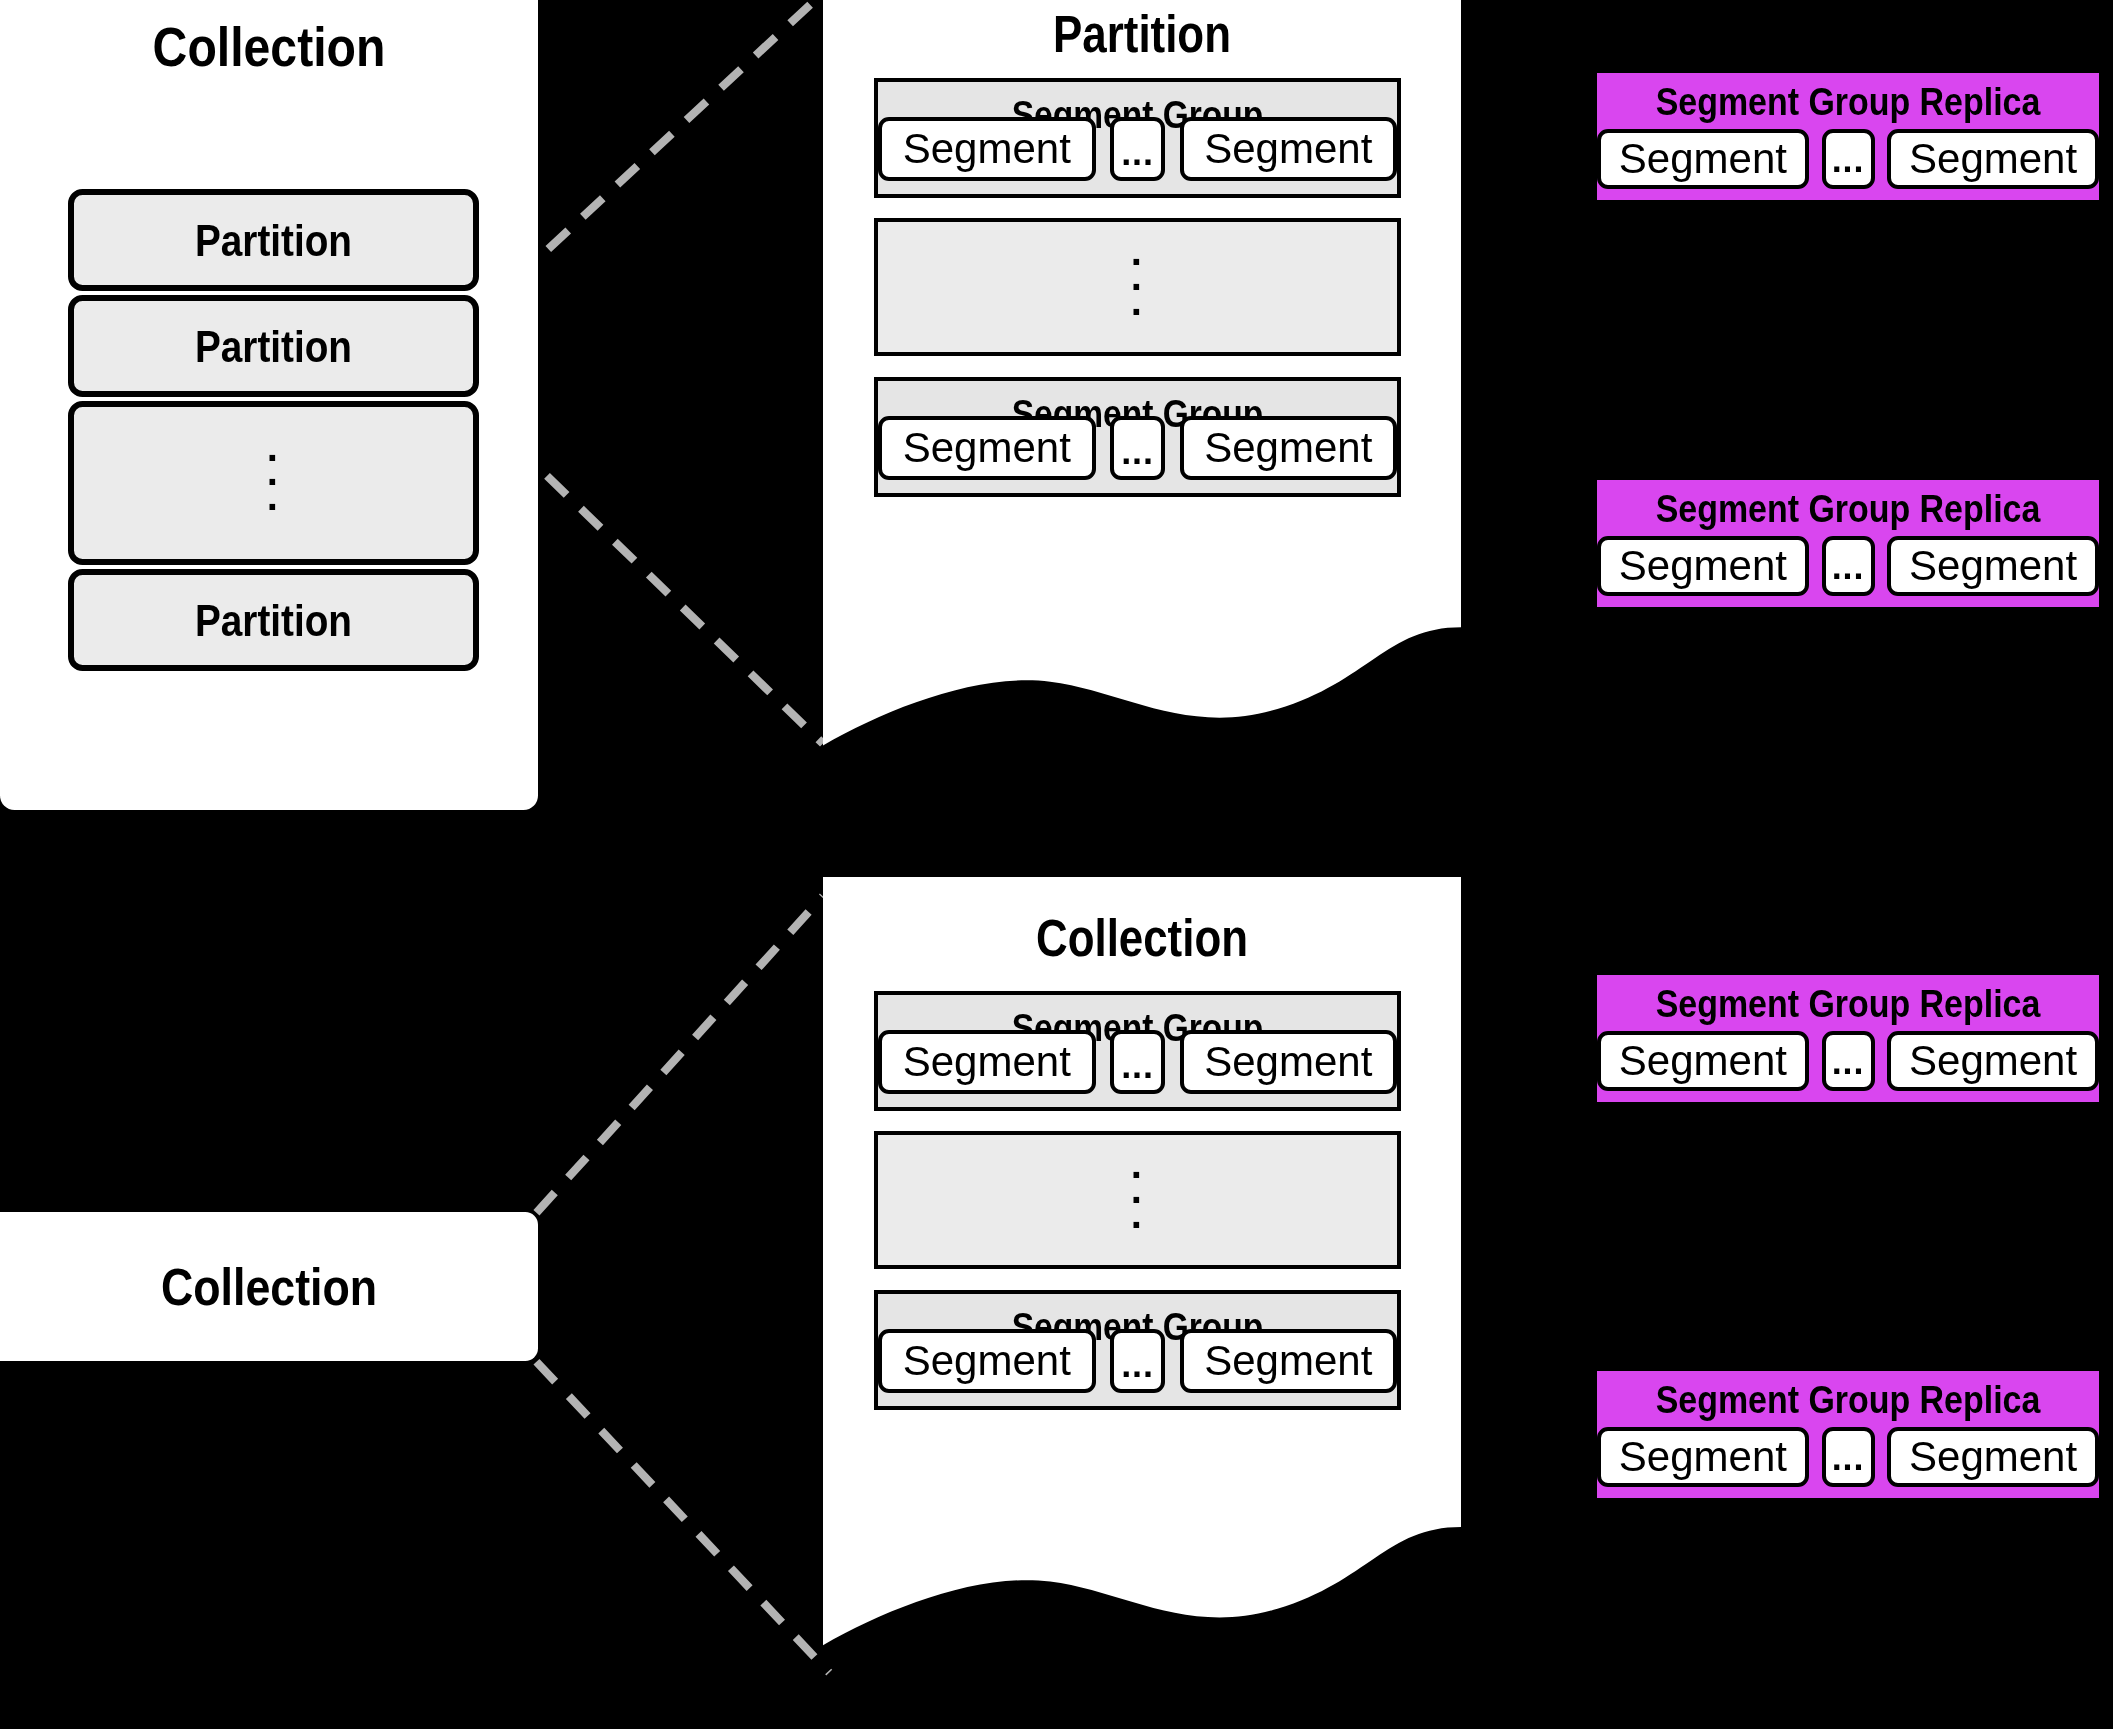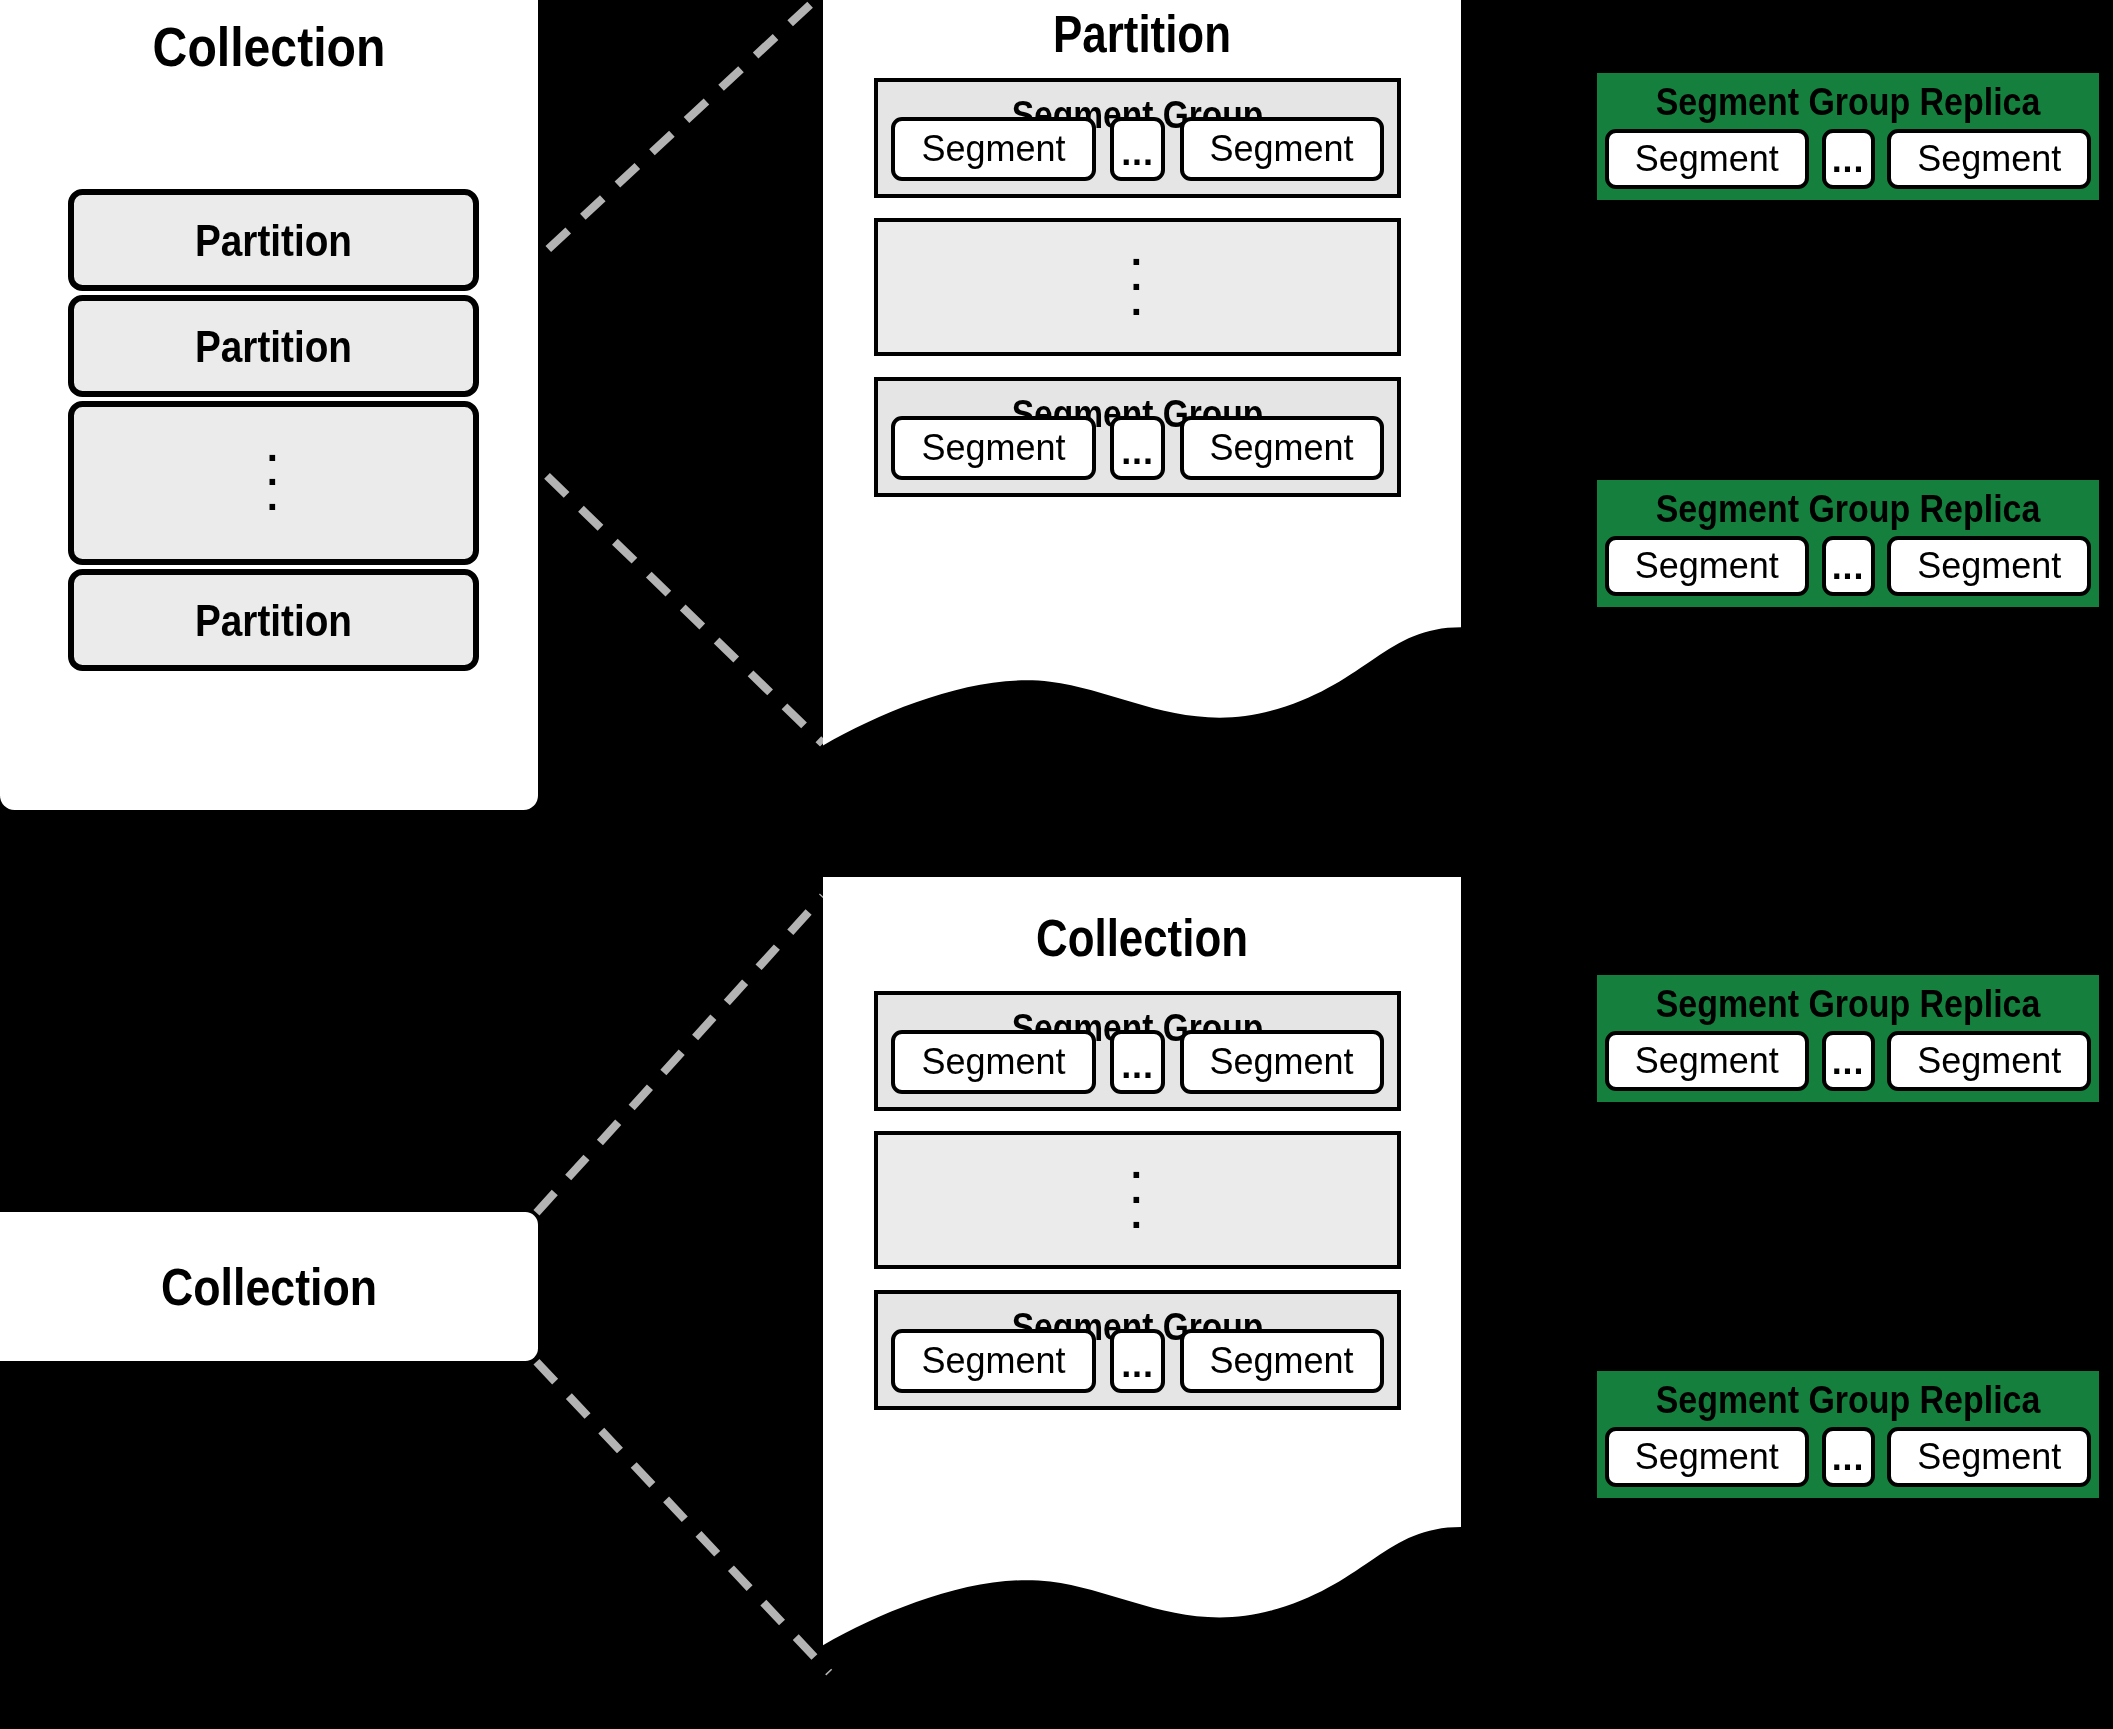--- a/index.html
+++ b/index.html
@@ -186,21 +186,21 @@
   .segment-box {
     background: #ffffff;
     border: 4.5px solid #000000;
     border-radius: 11px;
     box-sizing: border-box;
     height: 64px;
     min-width: 182px;
     display: flex;
     align-items: center;
     justify-content: center;
-    font-size: 36px;
+    font-size: 42px;
     color: #000;
     font-weight: 400;
     white-space: nowrap;
     padding: 0 26px;
   }
   .segment-box.ellipsis {
     min-width: 55px;
     width: 55px;
     padding: 0;
     font-weight: 700;
@@ -223,21 +223,21 @@
   #pp-sg-2      { left: 51px; top: 386px; width: 527px; height: 120px; }
 
   
   #cp-sg-1      { left: 51px; top: 114px; width: 527px; height: 120px; }
   #cp-spacer    { left: 51px; top: 254px; width: 527px; height: 138px; }
   #cp-sg-2      { left: 51px; top: 413px; width: 527px; height: 120px; }
 
   
   .replica-box {
     position: absolute;
-    background: #15803d;
+    background: #d946ef;
     box-sizing: border-box;
     width: 502px;
     height: 127px;
   }
   .replica-title {
     position: absolute;
     left: 0; right: 0;
     top: 9px;
     font-size: 39px;
     font-weight: 700;

